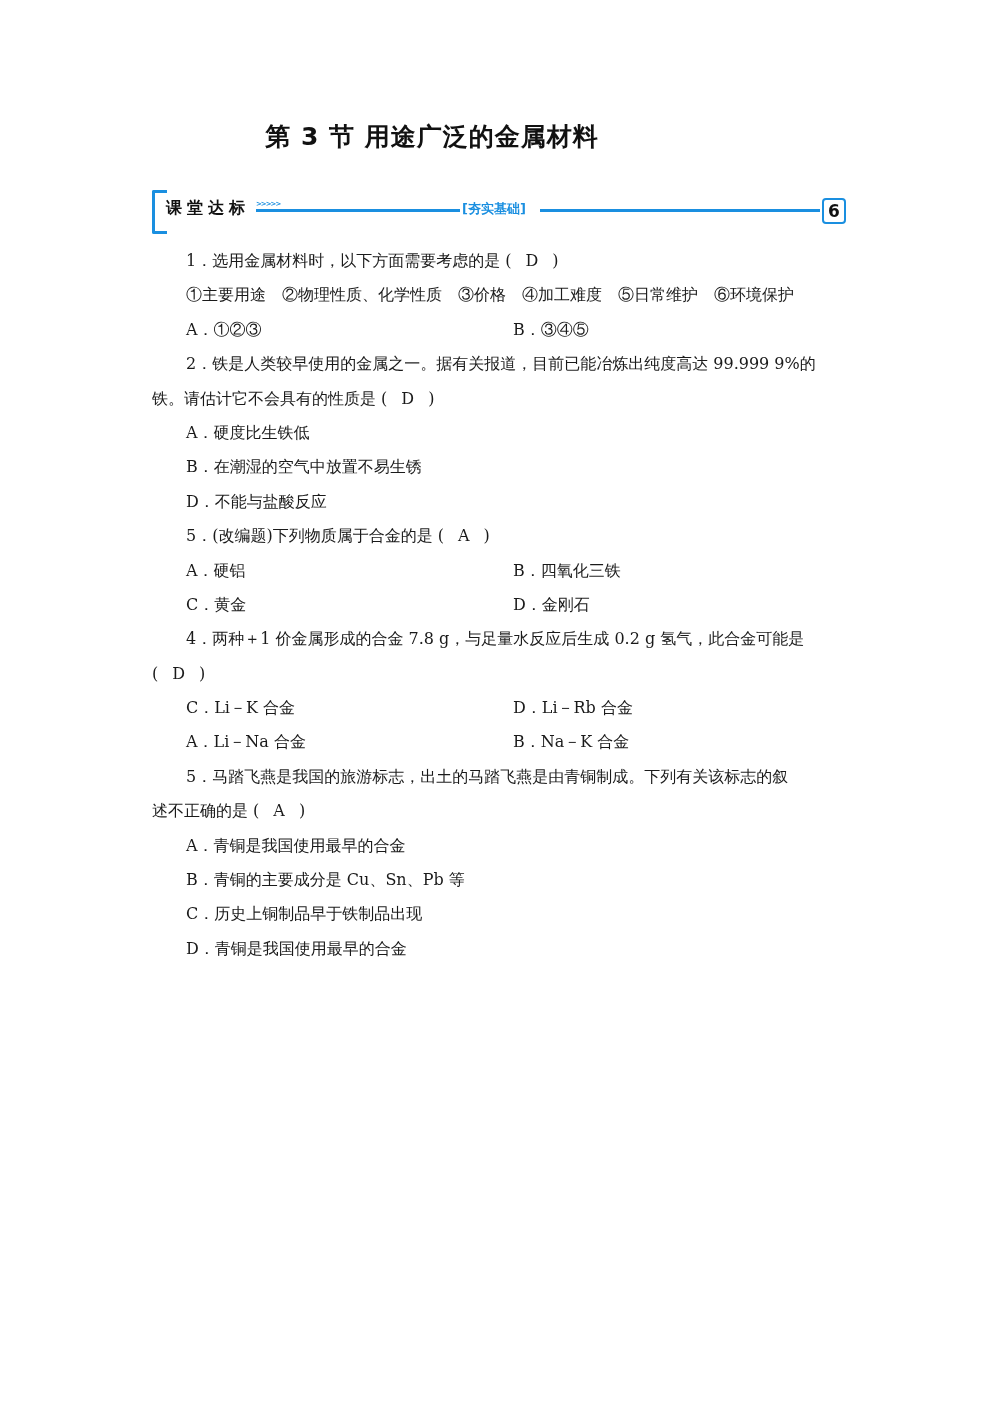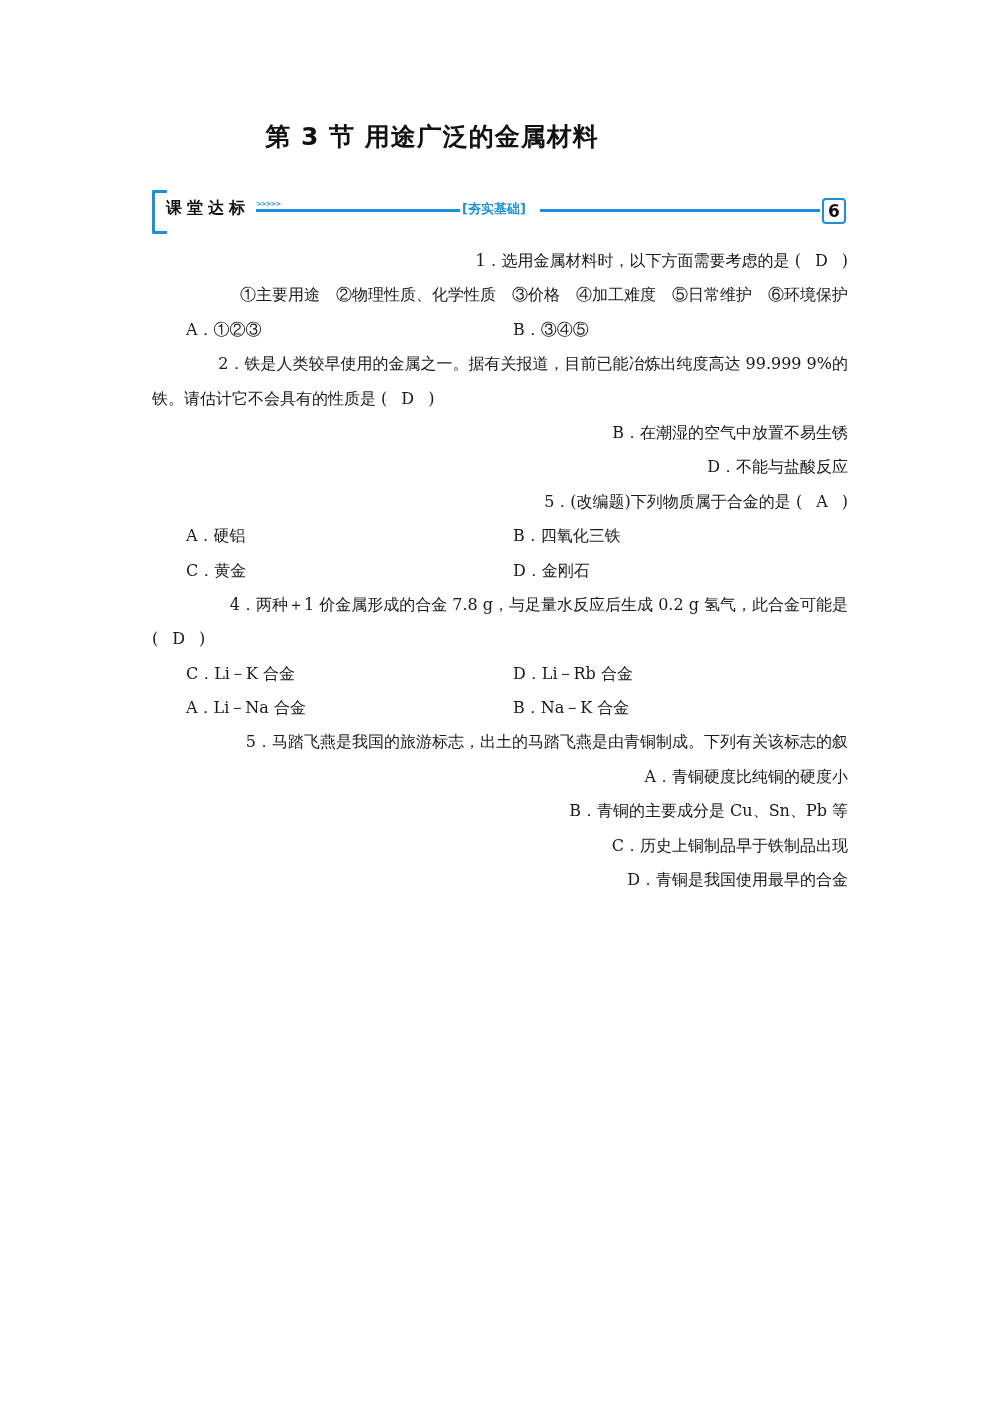--- a/index.html
+++ b/index.html
@@ -19,21 +19,21 @@
   .line1 { left: 104px; width: 204px; }
   .line2 { left: 388px; width: 280px; }
   .sub-label { position: absolute; left: 310px; top: 10px; font-family: "DejaVu Sans", sans-serif;
                font-weight: bold; font-size: 13px; color: #1a8fe0; }
   .num-box { position: absolute; right: 2px; top: 8px; width: 20px; height: 22px;
              border: 2px solid #1a8fe0; border-radius: 4px; text-align: center;
              font-family: "DejaVu Sans", sans-serif; font-weight: bold; font-size: 17px;
              line-height: 22px; color: #111; }
   .content { position: absolute; top: 244px; left: 152px; width: 696px; font-size: 16px; }
   .ln { height: 34.4px; line-height: 34px; white-space: nowrap; }
-  .ind { padding-left: 34px; text-align: right; }
+  .ind { padding-left: 34px; }
   .opt2 { display: flex; }
   .opt2 .c1 { width: 327px; padding-left: 34px; }
   .ans { display: inline-block; padding: 0 14px; }
 </style>
 </head>
 <body>
 
 <div class="title">第 3 节  用途广泛的金属材料</div>
 
 <div class="banner">
@@ -57,20 +57,21 @@
       <span class="c1">A．①②③</span>
       <span>B．③④⑤</span>
     </div>
   </div>
 
   <div>
     <div class="ln ind">2．铁是人类较早使用的金属之一。据有关报道，目前已能冶炼出纯度高达 99.999 9%的</div>
     <div class="ln">
       <span>铁。请估计它不会具有的性质是 (</span><span class="ans">D</span><span>)</span>
     </div>
+    <div class="ln ind">A．硬度比生铁低</div>
     <div class="ln ind">B．在潮湿的空气中放置不易生锈</div>
     <div class="ln ind">D．不能与盐酸反应</div>
   </div>
 
   <div>
     <div class="ln ind">
       <span>5．(改编题)下列物质属于合金的是 (</span><span class="ans">A</span><span>)</span>
     </div>
     <div class="ln opt2">
       <span class="c1">A．硬铝</span>
@@ -92,19 +93,22 @@
       <span>D．Li－Rb 合金</span>
     </div>
     <div class="ln opt2">
       <span class="c1">A．Li－Na 合金</span>
       <span>B．Na－K 合金</span>
     </div>
   </div>
 
   <div>
     <div class="ln ind">5．马踏飞燕是我国的旅游标志，出土的马踏飞燕是由青铜制成。下列有关该标志的叙</div>
-    <div class="ln ind">A．青铜硬度比纯铜的硬度小</div>
+    <div class="ln">
+      <span>述不正确的是 (</span><span class="ans">A</span><span>)</span>
+    </div>
+    <div class="ln ind">A．青铜是我国使用最早的合金</div>
     <div class="ln ind">B．青铜的主要成分是 Cu、Sn、Pb 等</div>
     <div class="ln ind">C．历史上铜制品早于铁制品出现</div>
     <div class="ln ind">D．青铜是我国使用最早的合金</div>
   </div>
 
 </div>
 
 </body></html>

